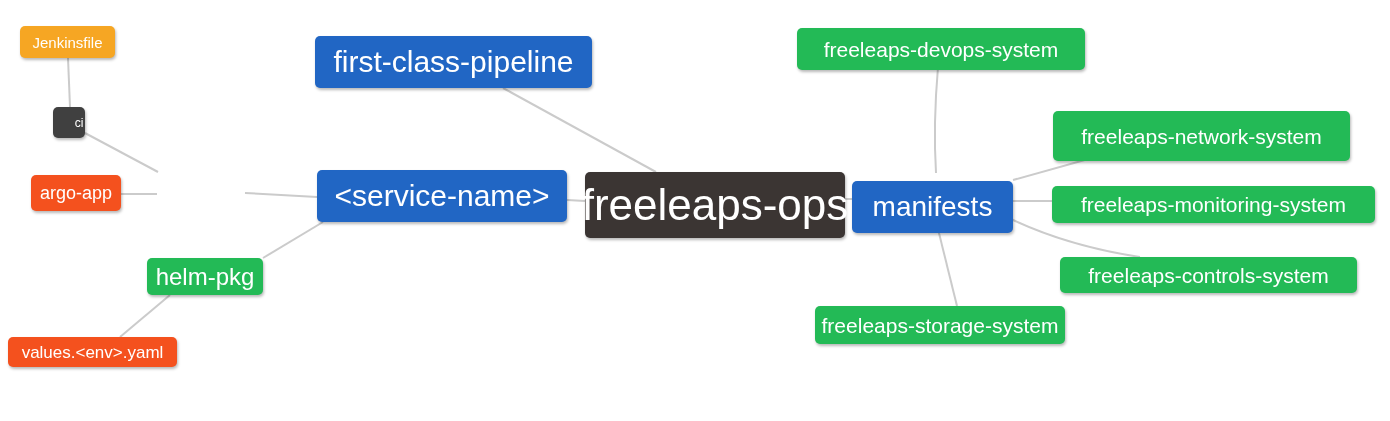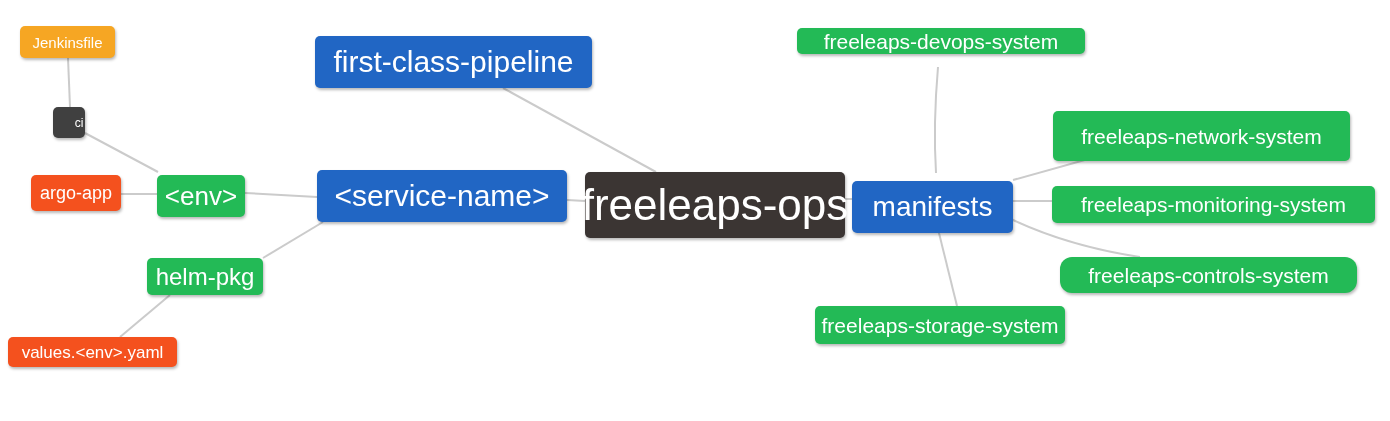--- a/index.html
+++ b/index.html
@@ -56,24 +56,23 @@
       <path d="M 1013 180 L 1117 151" fill="none" stroke="#cbcbcb" stroke-width="2"></path>
       <path d="M 1013 201 L 1052 201" fill="none" stroke="#cbcbcb" stroke-width="2"></path>
       <path d="M 1011 219 Q 1068 246 1140 257" fill="none" stroke="#cbcbcb" stroke-width="2"></path>
       <path d="M 937 225 L 957 306" fill="none" stroke="#cbcbcb" stroke-width="2"></path>
     </svg>
 
 <div class="node" style="left: 585px; top: 172px; width: 260px; height: 66px; background: rgb(59, 53, 51); font-size: 44px;">freeleaps-ops</div>
     <div class="node" style="left: 315px; top: 36px; width: 277px; height: 52px; background: rgb(33, 102, 196); font-size: 30px;">first-class-pipeline</div>
     <div class="node" style="left: 317px; top: 170px; width: 250px; height: 52px; background: rgb(33, 102, 196); font-size: 30px;">&lt;service-name&gt;</div>
     <div class="node" style="left: 852px; top: 173px; width: 161px; height: 52px; background: rgb(33, 102, 196); font-size: 28px; margin-top: 8px;">manifests</div>
-    <div class="node" style="left: 157px; top: 175px; width: 88px; height: 42px; background: rgb(35, 186, 86); font-size: 26px;">&lt;env&gt;</div>
     <div class="node" style="left: 147px; top: 258px; width: 116px; height: 37px; background: rgb(35, 186, 86); font-size: 24px;">helm-pkg</div>
     <div class="node" style="left: 31px; top: 175px; width: 90px; height: 36px; background: rgb(244, 81, 30); font-size: 18px;">argo-app</div>
     <div class="node" style="left: 53px; top: 107px; width: 32px; height: 31px; background: #404040; font-size: 12px; padding-left: 20px;">ci</div>
     <div class="node" style="left: 20px; top: 26px; width: 95px; height: 32px; background: rgb(246, 166, 35); font-size: 15px;">Jenkinsfile</div>
     <div class="node" style="left: 8px; top: 337px; width: 169px; height: 30px; background: rgb(244, 81, 30); font-size: 17px;">values.&lt;env&gt;.yaml</div>
-    <div class="node" style="left: 797px; top: 28px; width: 288px; height: 26px; background: rgb(35, 186, 86); font-size: 21px;">freeleaps-devops-system</div>
+    <div class="node" style="left: 797px; top: 28px; width: 288px; height: 42px; background: rgb(35, 186, 86); font-size: 21px;">freeleaps-devops-system</div>
     <div class="node" style="left: 1053px; top: 111px; width: 297px; height: 50px; background: rgb(35, 186, 86); font-size: 21px;">freeleaps-network-system</div>
     <div class="node" style="left: 1052px; top: 186px; width: 323px; height: 37px; background: rgb(35, 186, 86); font-size: 21px;">freeleaps-monitoring-system</div>
-    <div class="node" style="left: 1060px; top: 257px; width: 297px; height: 36px; background: rgb(35, 186, 86); font-size: 21px; border-radius: 12px;">freeleaps-controls-system</div>
+    <div class="node" style="left: 1060px; top: 257px; width: 297px; height: 36px; background: rgb(35, 186, 86); font-size: 21px;">freeleaps-controls-system</div>
     <div class="node" style="left: 815px; top: 306px; width: 250px; height: 38px; background: rgb(35, 186, 86); font-size: 21px; text-align: center;">freeleaps-storage-system</div>
   </div>
 
 </body></html>

